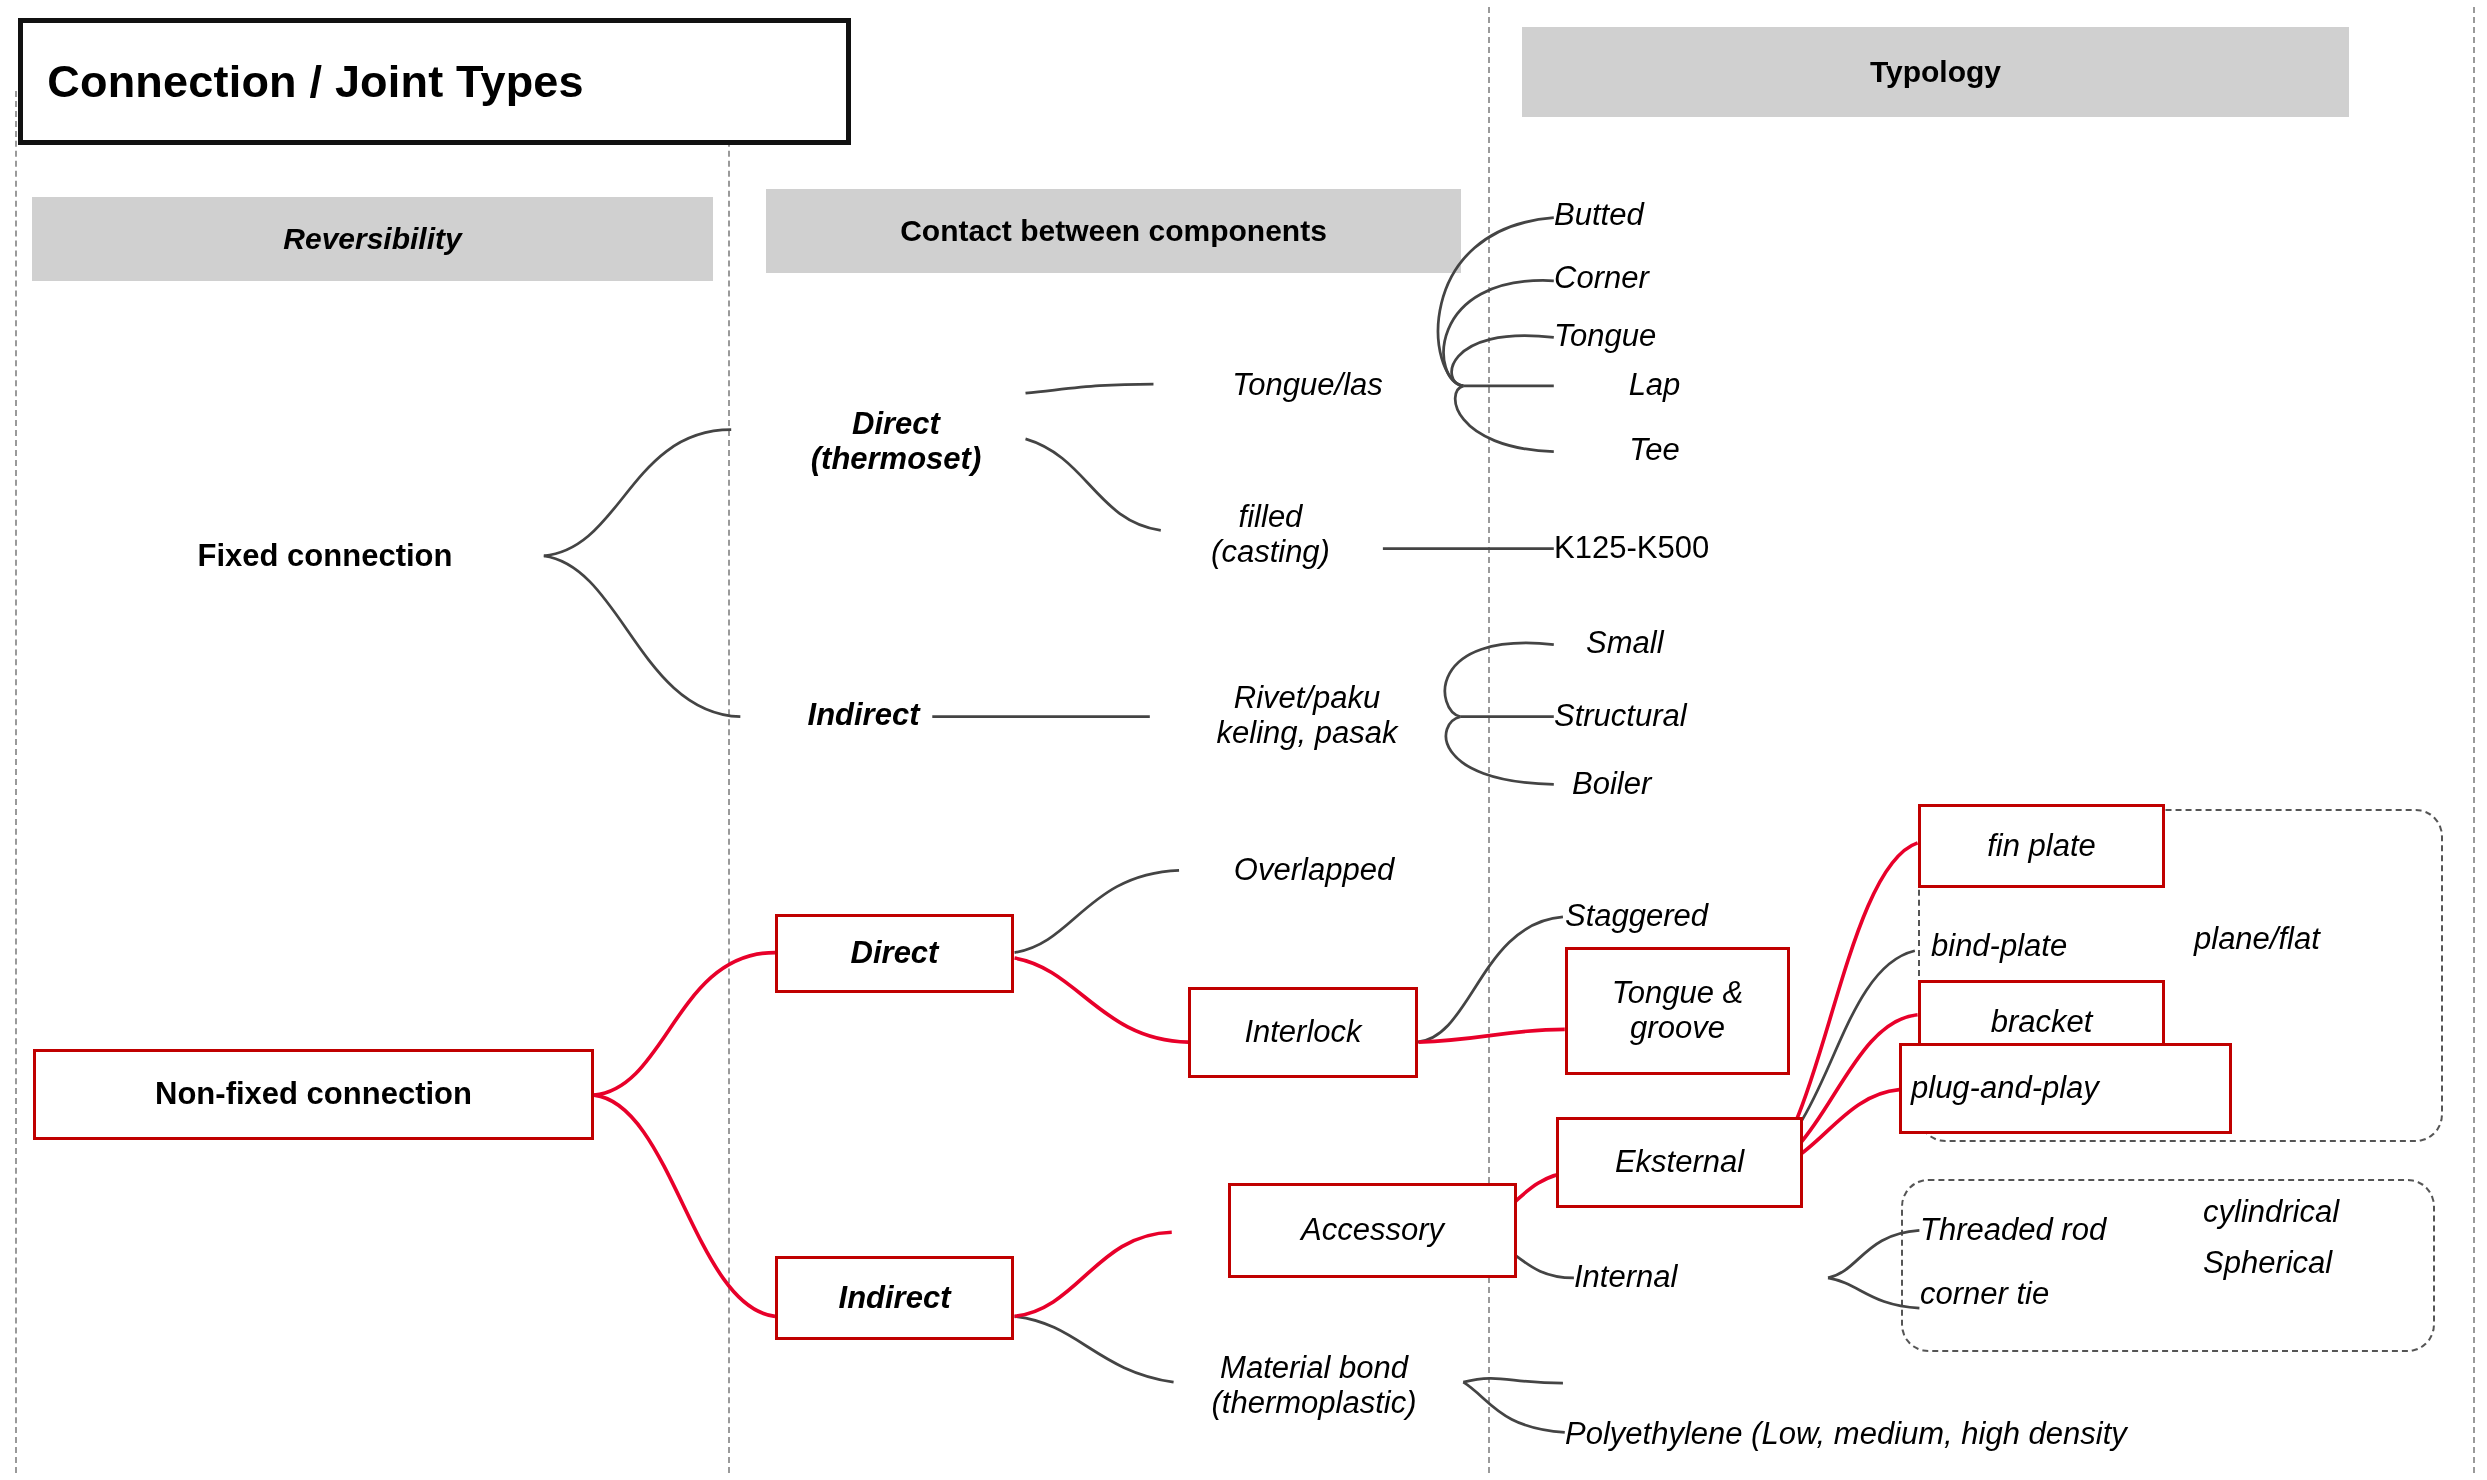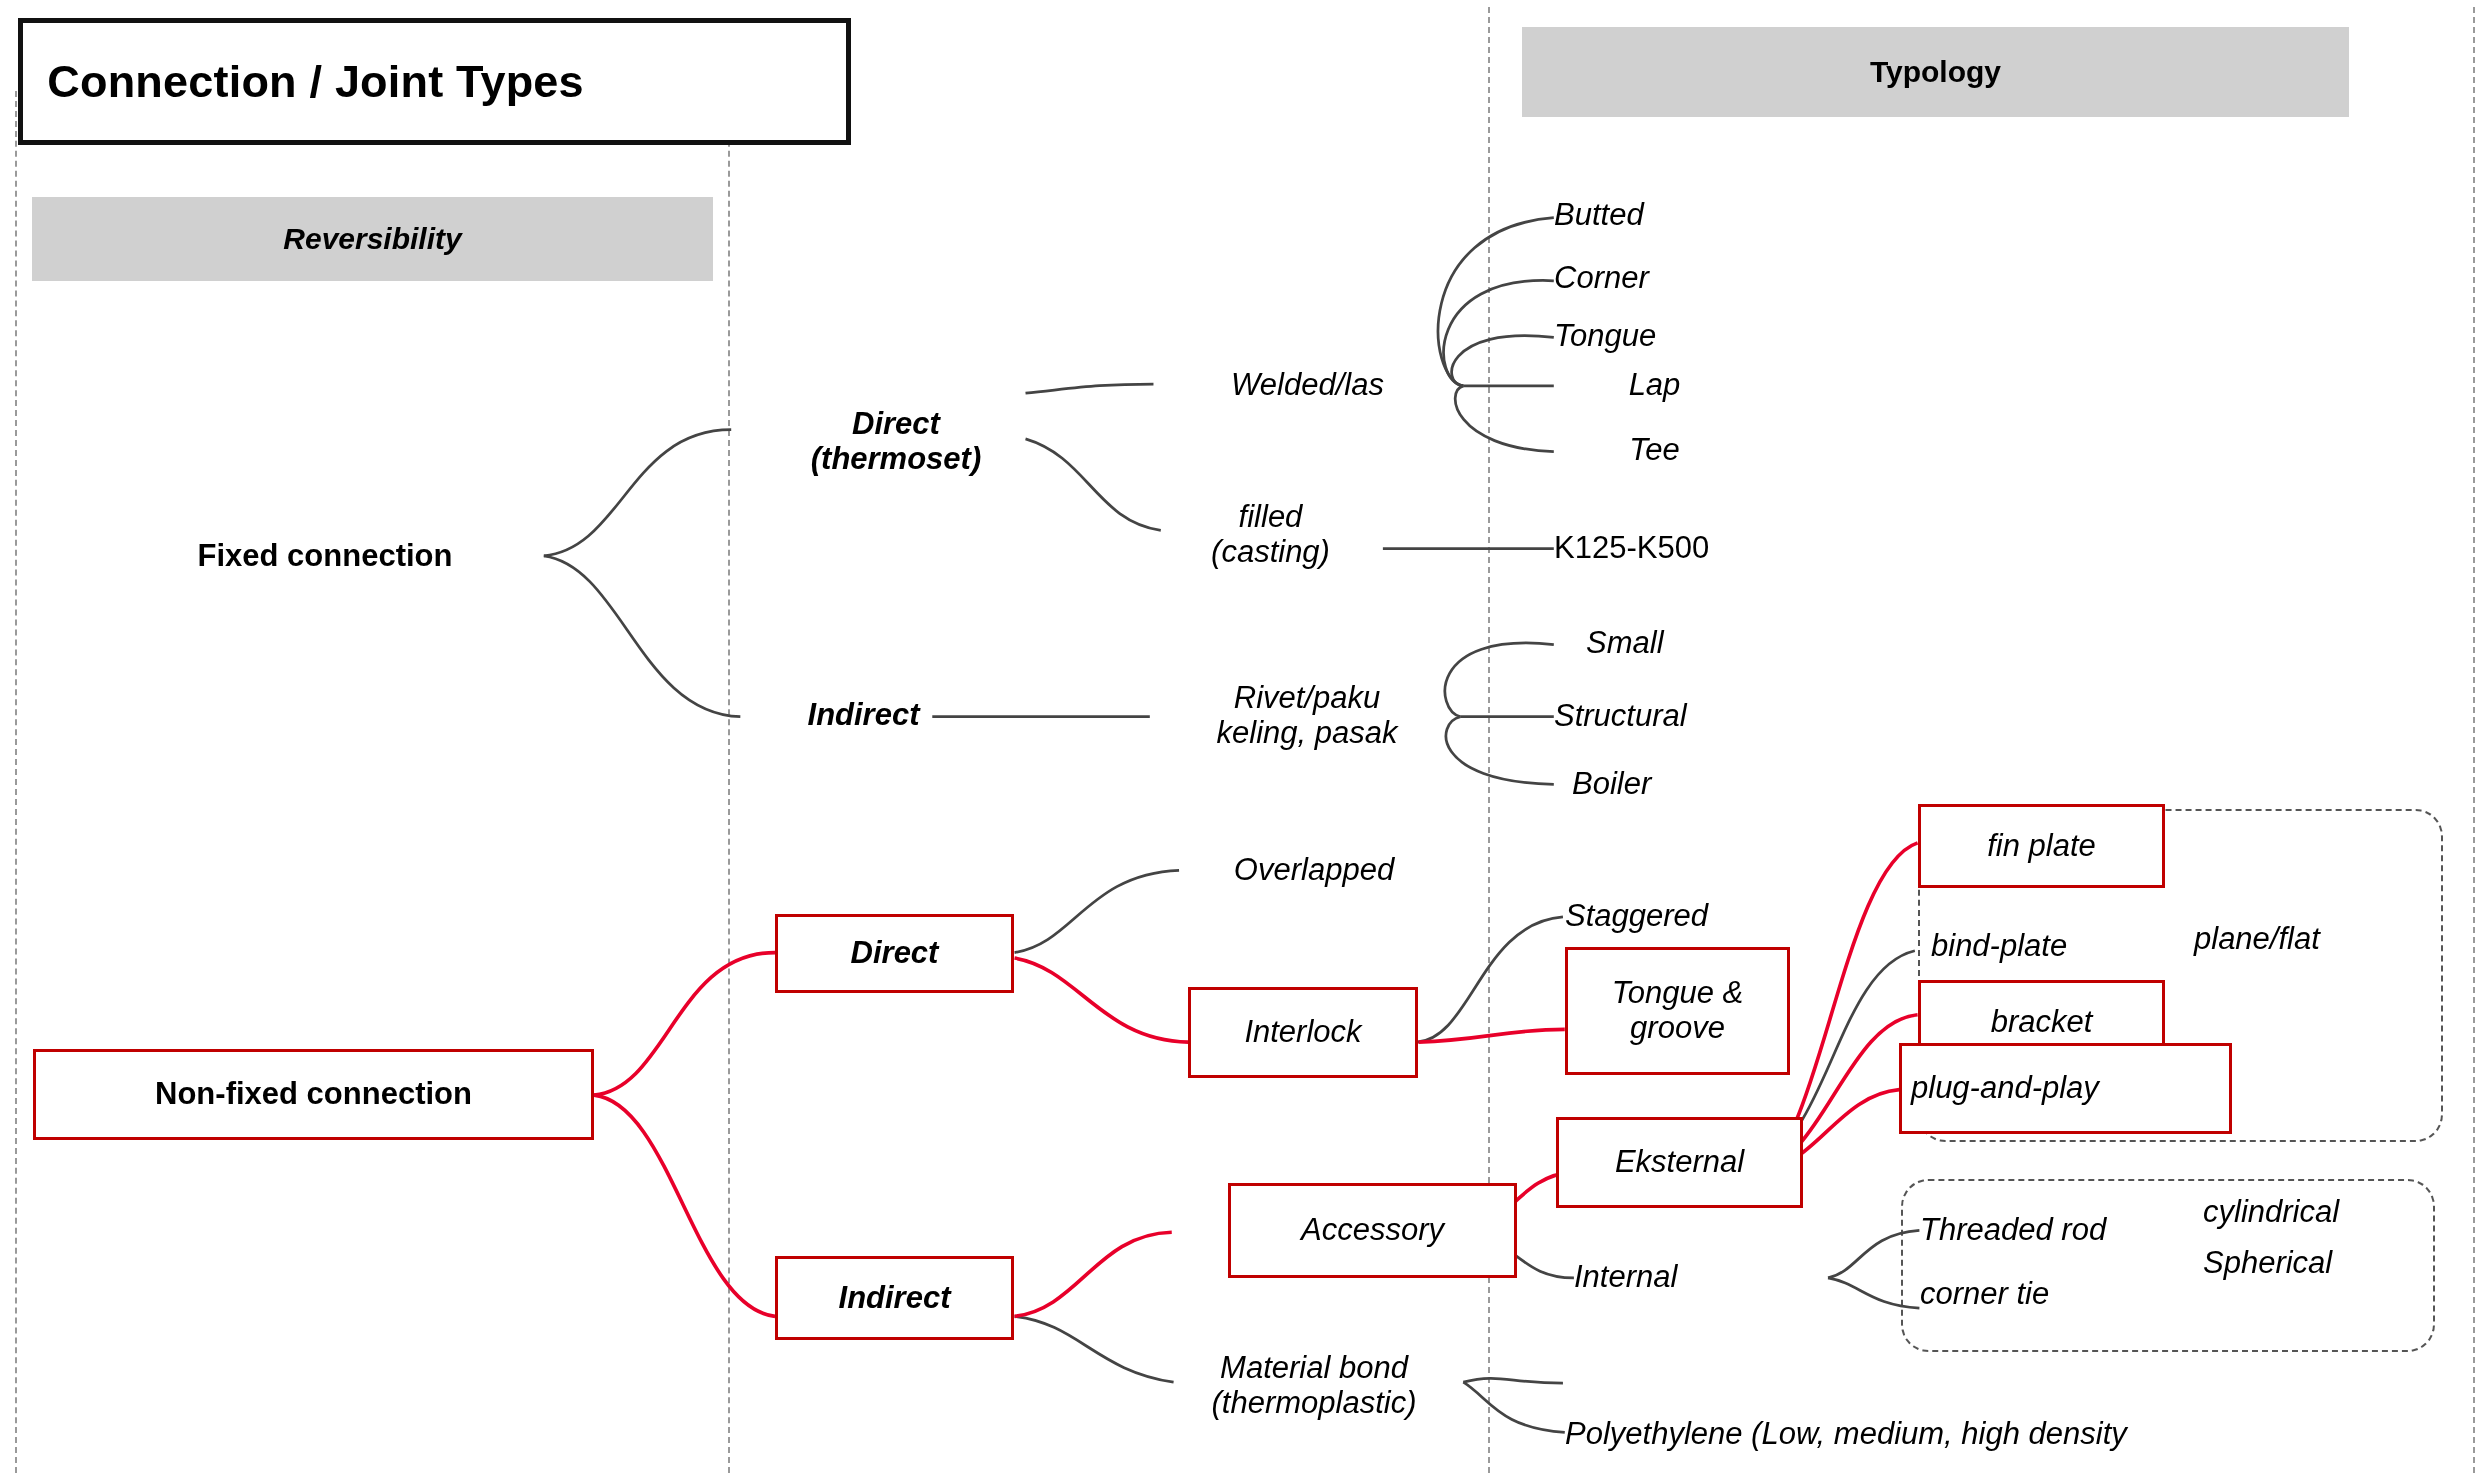--- a/index.html
+++ b/index.html
@@ -38,20 +38,23 @@
   <div class="vdash" style="left:1488px;top:7.3px;   height:1466px;"></div>
   <div class="vdash" style="left:2473px;top:7.3px; height:1466px;"></div>
 
   <div class="title-box" style="left:18.3px;top:18.3px;width:823px;height:117px;">
     <span>Connection / Joint Types</span>
   </div>
 
   <div class="hdr ital" style="left:32px;top:197px;width:681px;height:84px;">
     <span>Reversibility</span>
   </div>
+  <div class="hdr" style="left:766px;top:189px;width:695px;height:84px;">
+    <span>Contact between components</span>
+  </div>
   <div class="hdr" style="left:1522px;top:27.4px;width:827px;height:90px;">
     <span>Typology</span>
   </div>
 
   <div class="dashbox" style="left:1918px;top:809px;width:521px;height:329px;"></div>
   <div class="dashbox" style="left:1901px;top:1179px;width:530px;height:169px;"></div>
 
   <svg id="wires" viewBox="0 0 2721 1620">
     <g fill="none" stroke="#444" stroke-width="3">
 
@@ -130,21 +133,21 @@
 
   <div class="node rbox lbl-bi" style="left:775px;top:914px;width:239px;height:79px;">
     <span>Direct</span>
   </div>
 
   <div class="node rbox lbl-bi" style="left:775px;top:1256px;width:239px;height:84px;">
     <span>Indirect</span>
   </div>
 
   <div class="node lbl-i" style="left:1150px;top:355px;width:315px;height:60px;">
-    <span>Welded/las</span>
+    <span>Tongue/las</span>
   </div>
 
   <div class="node lbl-i" style="left:1156px;top:484px;width:229px;height:101px;">
     <span>filled
 (casting)</span>
   </div>
 
   <div class="node lbl-i" style="left:1147px;top:665px;width:320px;height:102px;">
     <span>Rivet/paku
 keling, pasak</span>

